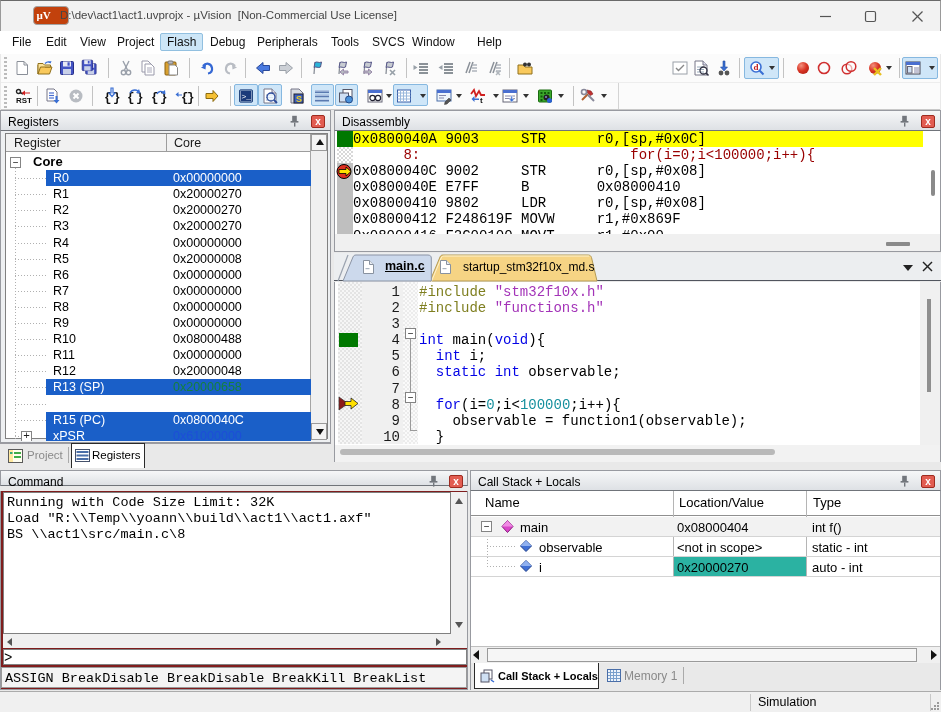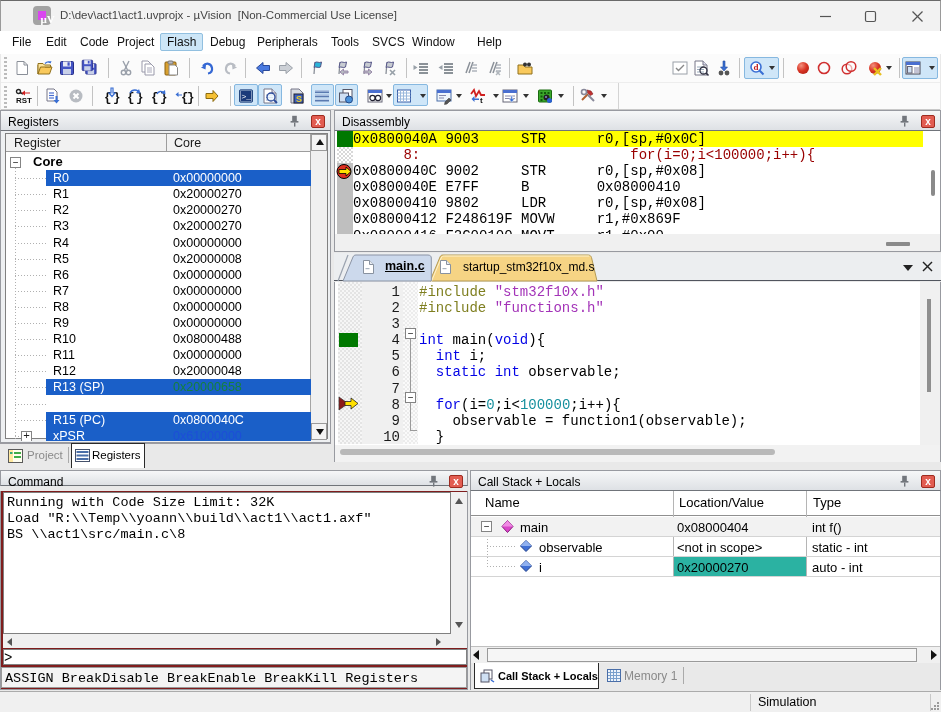--- a/index.html
+++ b/index.html
@@ -3,21 +3,21 @@
 <style>
 *{margin:0;padding:0;box-sizing:border-box;}
 html,body{width:941px;height:712px;overflow:hidden;}
 body{font-family:"Liberation Sans",sans-serif;position:relative;background:#e9e9e9;}
 .abs{position:absolute;}
 svg{overflow:visible;}
 .mono{font-family:"Liberation Mono",monospace;}
 
 #titlebar{left:0;top:0;width:941px;height:31px;background:#f2f2f2;border-top:1px solid #6a6a6a;border-left:1px solid #9a9a9a;border-right:1px solid #9a9a9a;}
 #title-text{left:60px;top:9px;font-size:11.5px;color:#454545;}
-#logo{left:33px;top:6px;width:18px;height:19px;background:#d946ef;border-radius:4px;border:5px solid #a3a3a3;}
+#logo{left:33px;top:6px;width:36px;height:19px;background:#c2410c;border-radius:4px;border:1px solid #a3a3a3;}
 #logo span{position:absolute;left:2.5px;top:2px;color:#fff;font-size:11px;font-weight:bold;font-family:"Liberation Serif",serif;}
 .winbtn{top:9px;width:15px;height:15px;}
 
 #menubar{left:0px;top:31px;width:941px;height:23px;background:#ffffff;font-size:12px;color:#111;}
 .menu-item{position:absolute;top:3.5px;}
 #mi-flash{background:#cde6f7;border:1px solid #92c0e0;border-radius:2px;padding:1px 6px;left:160px;top:2px;}
 
 #tb1{left:1px;top:54px;width:939px;height:29px;background:#fbfbfb;border-bottom:1px solid #ededed;}
 #tb2{left:1px;top:83px;width:939px;height:27px;background:#fbfbfb;border-bottom:1px solid #c9c9c9;}
 .grip{position:absolute;left:3px;top:3px;width:3px;height:22px;background-image:repeating-linear-gradient(#bbb 0 2px,transparent 2px 4px);}
@@ -43,21 +43,21 @@
 <svg class="abs winbtn" style="left:863px;" viewBox="0 0 15 15">
     <rect x="2.5" y="2.5" width="10" height="10" fill="none" stroke="#555" stroke-width="1.2" rx="1.5"></rect>
   </svg>
 <svg class="abs winbtn" style="left:910px;" viewBox="0 0 15 15">
     <line x1="2.5" y1="2.5" x2="12.5" y2="12.5" stroke="#555" stroke-width="1.2"></line>
     <line x1="12.5" y1="2.5" x2="2.5" y2="12.5" stroke="#555" stroke-width="1.2"></line>
   </svg>
 <div class="abs" id="menubar">
 <span class="menu-item" style="left:12px;">File</span>
 <span class="menu-item" style="left:46px;">Edit</span>
-<span class="menu-item" style="left:80px;">Code</span>
+<span class="menu-item" style="left:80px;">View</span>
 <span class="menu-item" style="left:117px;">Project</span>
 <span class="menu-item" id="mi-flash">Flash</span>
 <span class="menu-item" style="left:210px;">Debug</span>
 <span class="menu-item" style="left:257px;">Peripherals</span>
 <span class="menu-item" style="left:331px;">Tools</span>
 <span class="menu-item" style="left:372px;">SVCS</span>
 <span class="menu-item" style="left:412px;">Window</span>
 <span class="menu-item" style="left:477px;">Help</span>
 </div>
 <div class="abs" id="tb1">
@@ -714,21 +714,21 @@
   </div>
   <div class="abs" style="left:450px;top:1px;width:16px;height:142px;background:#f0f0f0;">
     <div class="abs" style="left:4px;top:6px;width:0;height:0;border-left:4px solid transparent;border-right:4px solid transparent;border-bottom:6px solid #555;"></div>
     <div class="abs" style="left:4px;bottom:6px;width:0;height:0;border-left:4px solid transparent;border-right:4px solid transparent;border-top:6px solid #555;"></div>
   </div>
   <div class="abs" style="left:2px;top:143px;width:464px;height:14px;background:#f0f0f0;">
     <div class="abs" style="left:4px;top:4px;width:0;height:0;border-top:4px solid transparent;border-bottom:4px solid transparent;border-right:5px solid #555;"></div>
     <div class="abs" style="right:26px;top:4px;width:0;height:0;border-top:4px solid transparent;border-bottom:4px solid transparent;border-left:5px solid #555;"></div>
   </div>
   <div class="abs mono" style="left:2px;top:158px;width:464px;height:16px;background:#fff;border:1px solid #808080;font-size:14px;">&gt;</div>
-  <div class="abs mono" style="left:0px;top:176px;width:466px;height:21px;background:#f4f4f4;border:1px solid #9a9a9a;font-size:13.5px;padding-left:3px;padding-top:3px;">ASSIGN BreakDisable BreakEnable BreakKill Registers</div>
+  <div class="abs mono" style="left:0px;top:176px;width:466px;height:21px;background:#f4f4f4;border:1px solid #9a9a9a;font-size:13.5px;padding-left:3px;padding-top:3px;">ASSIGN BreakDisable BreakDisable BreakKill BreakList</div>
 </div>
 
 <div class="abs ptitle" style="left:470px;top:470px;width:471px;height:21px;">
   <span class="ptxt">Call Stack + Locals</span>
   <svg class="pin" style="right:30px;top:4px;" viewBox="0 0 11 12">
       <rect x="3.2" y="0.8" width="4.6" height="5.2" fill="#72767c"></rect>
       <rect x="1.6" y="6" width="7.8" height="1.6" fill="#72767c"></rect>
       <rect x="5" y="7.6" width="1.4" height="4" fill="#72767c"></rect>
     </svg>
   <div class="closebox" style="right:5px;top:3.5px;">x</div>

